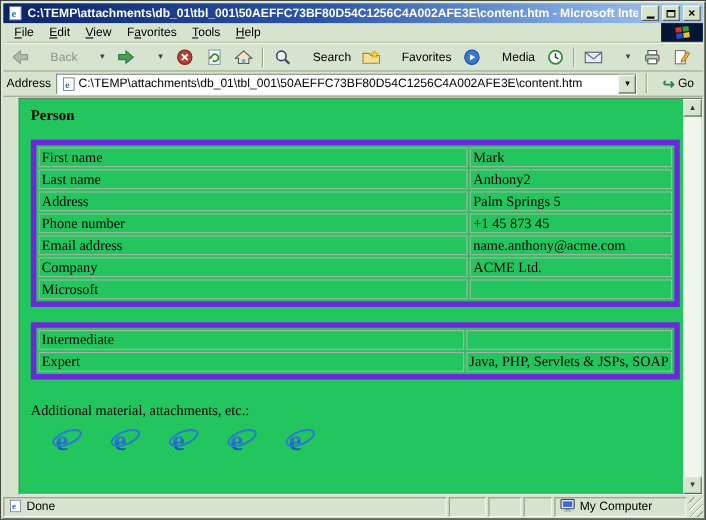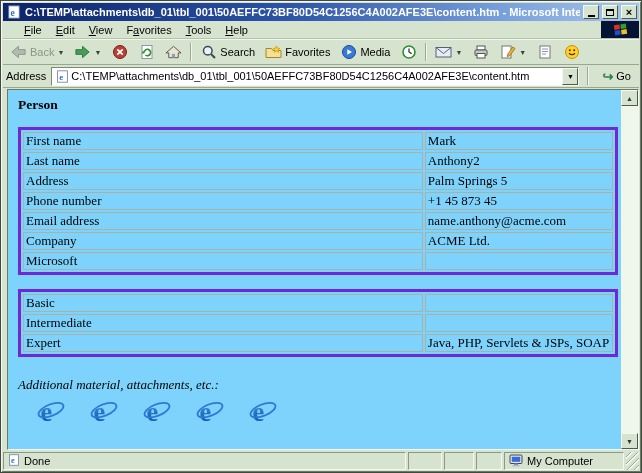--- a/index.html
+++ b/index.html
@@ -14,56 +14,56 @@
   
   .titlebar{flex:0 0 18px;display:flex;align-items:center;gap:3px;padding:0 2px;
     background:linear-gradient(90deg,#0b2369 0%,#2c54a8 45%,#7ba3dc 80%,#a9c6ec 100%);}
   .title-text{flex:1;color:#fff;font-weight:bold;font-size:11px;white-space:nowrap;overflow:hidden;}
   .win-btn{width:16px;height:14px;background:#d6e3ce;border:1px solid;border-color:#f4f8f0 #505850 #505850 #f4f8f0;
     display:flex;align-items:center;justify-content:center;padding:0;}
   .g-min{width:7px;height:2px;background:#000;margin-top:7px;}
   .g-max{width:8px;height:7px;border:1px solid #000;border-top-width:2px;}
   .g-close{font-size:11px;font-weight:bold;line-height:10px;}
   
-  .menubar{flex:0 0 18px;display:flex;align-items:center;padding-left:14px;border-bottom:1px solid #b4c4ac;}
+  .menubar{flex:0 0 18px;display:flex;align-items:center;padding-left:3px;border-bottom:1px solid #b4c4ac;}
   .menu-item{font-size:11px;padding:2px 7px;}
   .throbber{margin-left:auto;width:38px;height:17px;background:#061434;display:flex;align-items:center;justify-content:center;}
   
   .toolbar{flex:0 0 23px;display:flex;align-items:center;padding:1px 2px;
     border-top:1px solid #f0f6ec;border-bottom:1px solid #98a890;}
-  .tb{display:flex;align-items:center;gap:3px;padding:2px 4px;font-size:11px;background:transparent;border:1px solid transparent;}
+  .tb{display:flex;align-items:center;gap:19px;padding:2px 4px;font-size:11px;background:transparent;border:1px solid transparent;}
   .tb .lbl{white-space:nowrap;}
   .tb.disabled .lbl{color:#8a968a;}
   .caret{font-size:7px;color:#3a443a;line-height:7px;}
   .sep{width:2px;height:18px;border-left:1px solid #9aa894;border-right:1px solid #f0f6ec;margin:0 3px;}
   .icon16{display:inline-flex;width:17px;height:16px;align-items:center;justify-content:center;}
   
   .addressbar{flex:0 0 23px;display:flex;align-items:center;gap:5px;padding:1px 3px;border-bottom:1px solid #98a890;}
   .addr-label{font-size:11px;}
   .addr-field{flex:1;height:19px;background:#fff;border:1px solid;border-color:#7a8a74 #f4f8f0 #f4f8f0 #7a8a74;
     display:flex;align-items:center;padding-left:2px;}
   .addr-text{flex:1;font-size:11px;white-space:nowrap;overflow:hidden;}
   .drop-btn{width:16px;height:17px;background:#d6e3ce;border:1px solid;border-color:#f4f8f0 #505850 #505850 #f4f8f0;
     display:flex;align-items:center;justify-content:center;font-size:7px;padding:0;}
   .go-btn{display:flex;align-items:center;gap:3px;font-size:11px;padding:2px 5px;background:transparent;border:none;}
   .go-arrow{color:#2f7f4f;font-weight:bold;font-size:13px;line-height:11px;}
   
-  .content-outer{flex:1;display:flex;background:#7dd3fc;margin:1px 0 0 4px;
+  .content-outer{flex:1;display:flex;background:#22c55e;margin:1px 0 0 14px;
     border:1px solid;border-color:#6a7a64 #f4f8f0 #f4f8f0 #6a7a64;overflow:hidden;}
   .page{flex:1;font-family:"Liberation Serif","DejaVu Serif",serif;font-size:13px;padding:7px 3px 0 10px;overflow:hidden;}
   .vscroll{flex:0 0 17px;background:#f1f6ed;display:flex;flex-direction:column;justify-content:space-between;}
   .scroll-btn{height:16px;background:#d6e3ce;border:1px solid;border-color:#f4f8f0 #505850 #505850 #f4f8f0;
     font-size:7px;line-height:13px;text-align:center;color:#303830;padding:0;}
   .heading{font-weight:bold;font-size:13.5px;margin:0 0 0 0;}
-  table.data{border-collapse:separate;border-spacing:2px;width:100%;border:3px solid #6d28d9;margin-top:14px;}
+  table.data{border-collapse:separate;border-spacing:2px;width:100%;border:5px solid #6d28d9;margin-top:14px;}
   table.data td{border:1px solid #a9b2a4;height:15px;padding:0 2px;font-size:13px;white-space:nowrap;overflow:hidden;}
   td.c-label{width:68%;}
   td.empty{border:none;}
   .kh{margin-top:22px;}
-  .att-head{margin-top:20px;font-size:13px;font-style:italic;}
+  .att-head{margin-top:20px;font-size:13px;}
   .att-row{display:flex;margin-top:3px;margin-left:6px;}
   .att{width:53px;display:flex;flex-direction:column;align-items:center;}
   
   .statusbar{flex:0 0 20px;display:flex;gap:2px;padding-top:2px;align-items:stretch;}
   .pane{border:1px solid;border-color:#8a9a84 #f4f8f0 #f4f8f0 #8a9a84;font-size:11px;
     display:flex;align-items:center;gap:4px;padding:0 4px;white-space:nowrap;overflow:hidden;}
   .pane-done{flex:1;}
   .pane-s1{width:34px;}.pane-s2{width:30px;}.pane-s3{width:26px;}
   .pane-zone{width:120px;}
   .grip{width:13px;background:
@@ -296,24 +296,20 @@
         <tr>
               <td class="c-label">Microsoft</td>
               <td class="c-value empty"></td>
             </tr>
       </tbody>
         </table>
 
 
       <table class="data">
         <tbody>
-            <tr>
-              <td class="c-label">Basic</td>
-              <td class="c-value empty"></td>
-            </tr>
         <tr>
               <td class="c-label">Intermediate</td>
               <td class="c-value empty"></td>
             </tr>
         <tr>
               <td class="c-label">Expert</td>
               <td class="c-value">Java, PHP, Servlets &amp; JSPs, SOAP</td>
             </tr>
       </tbody>
         </table>

